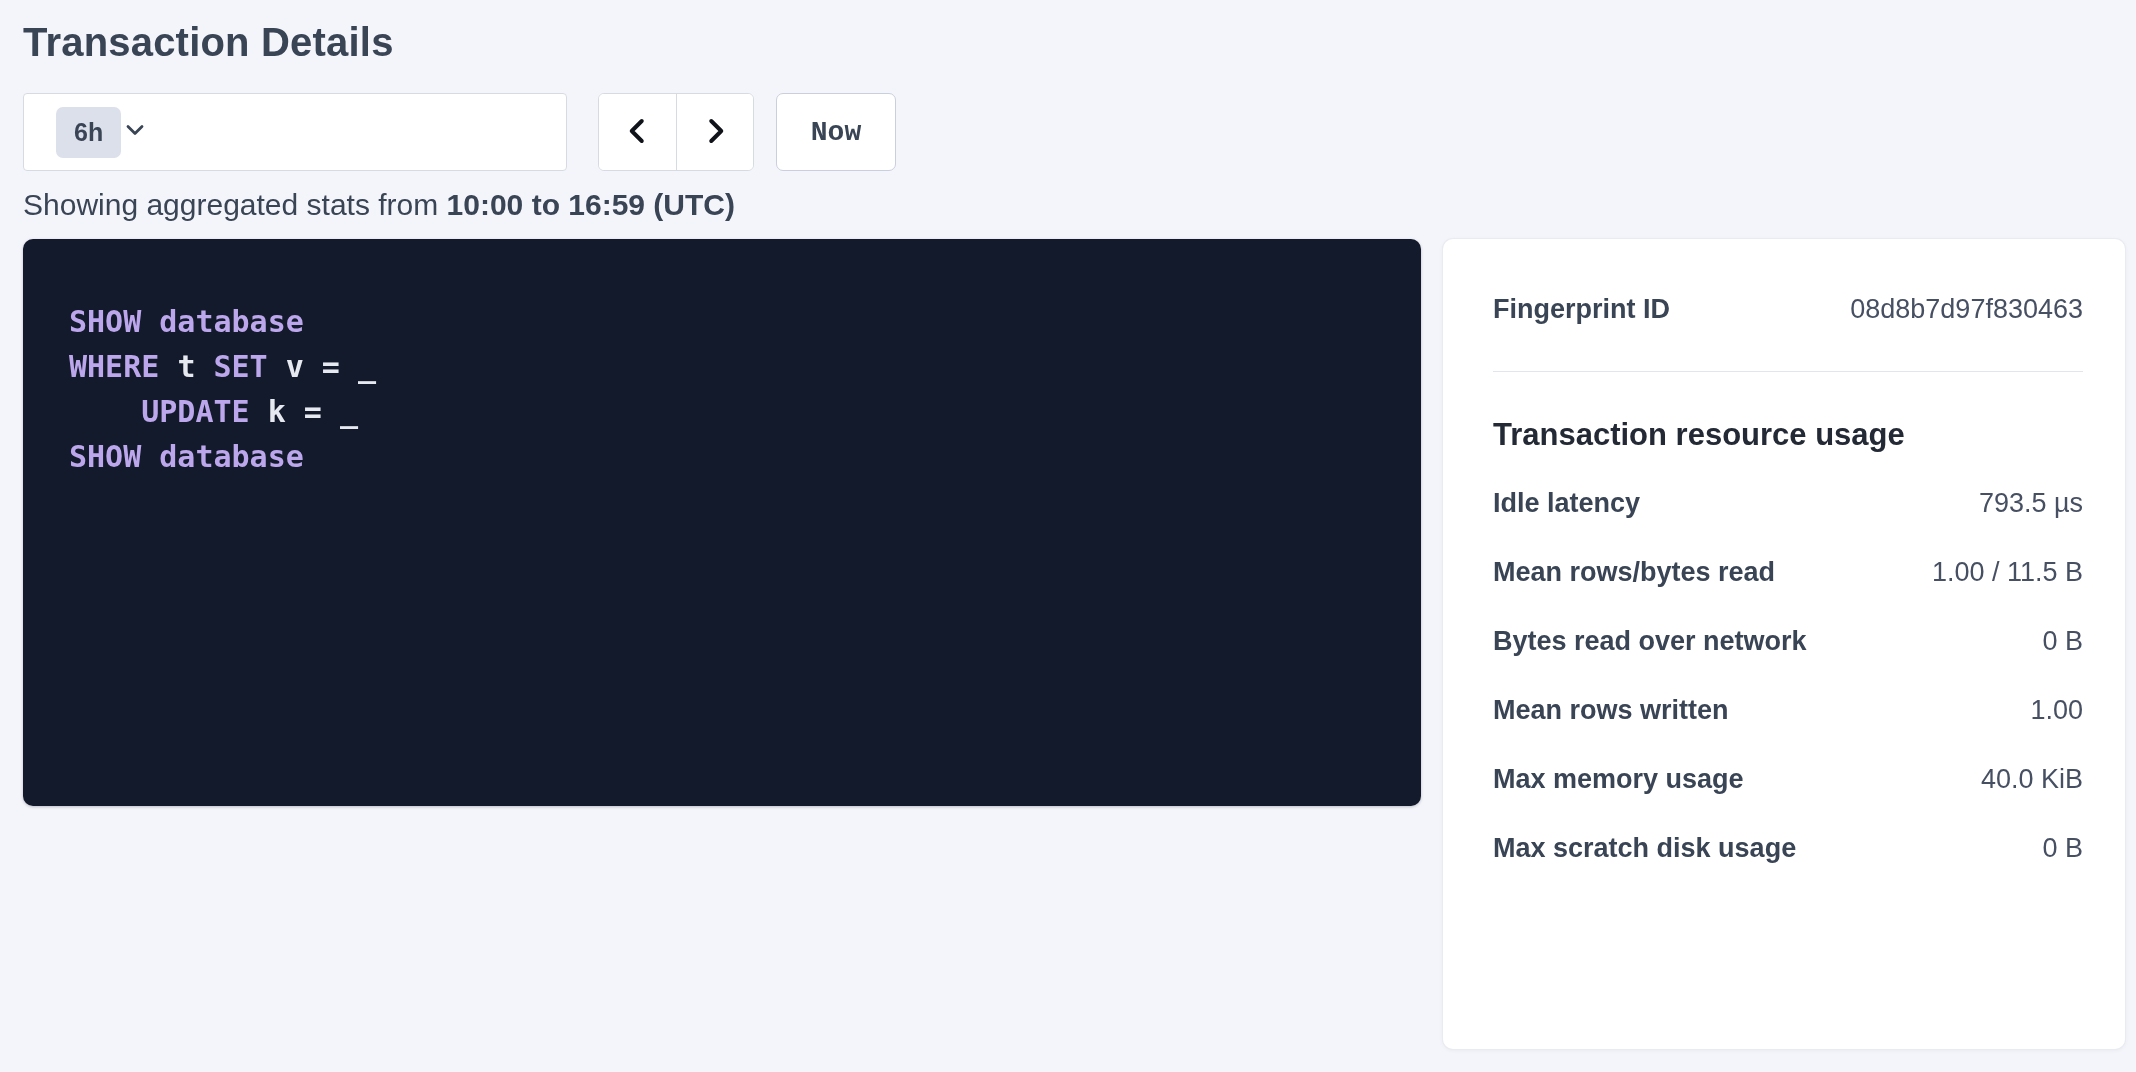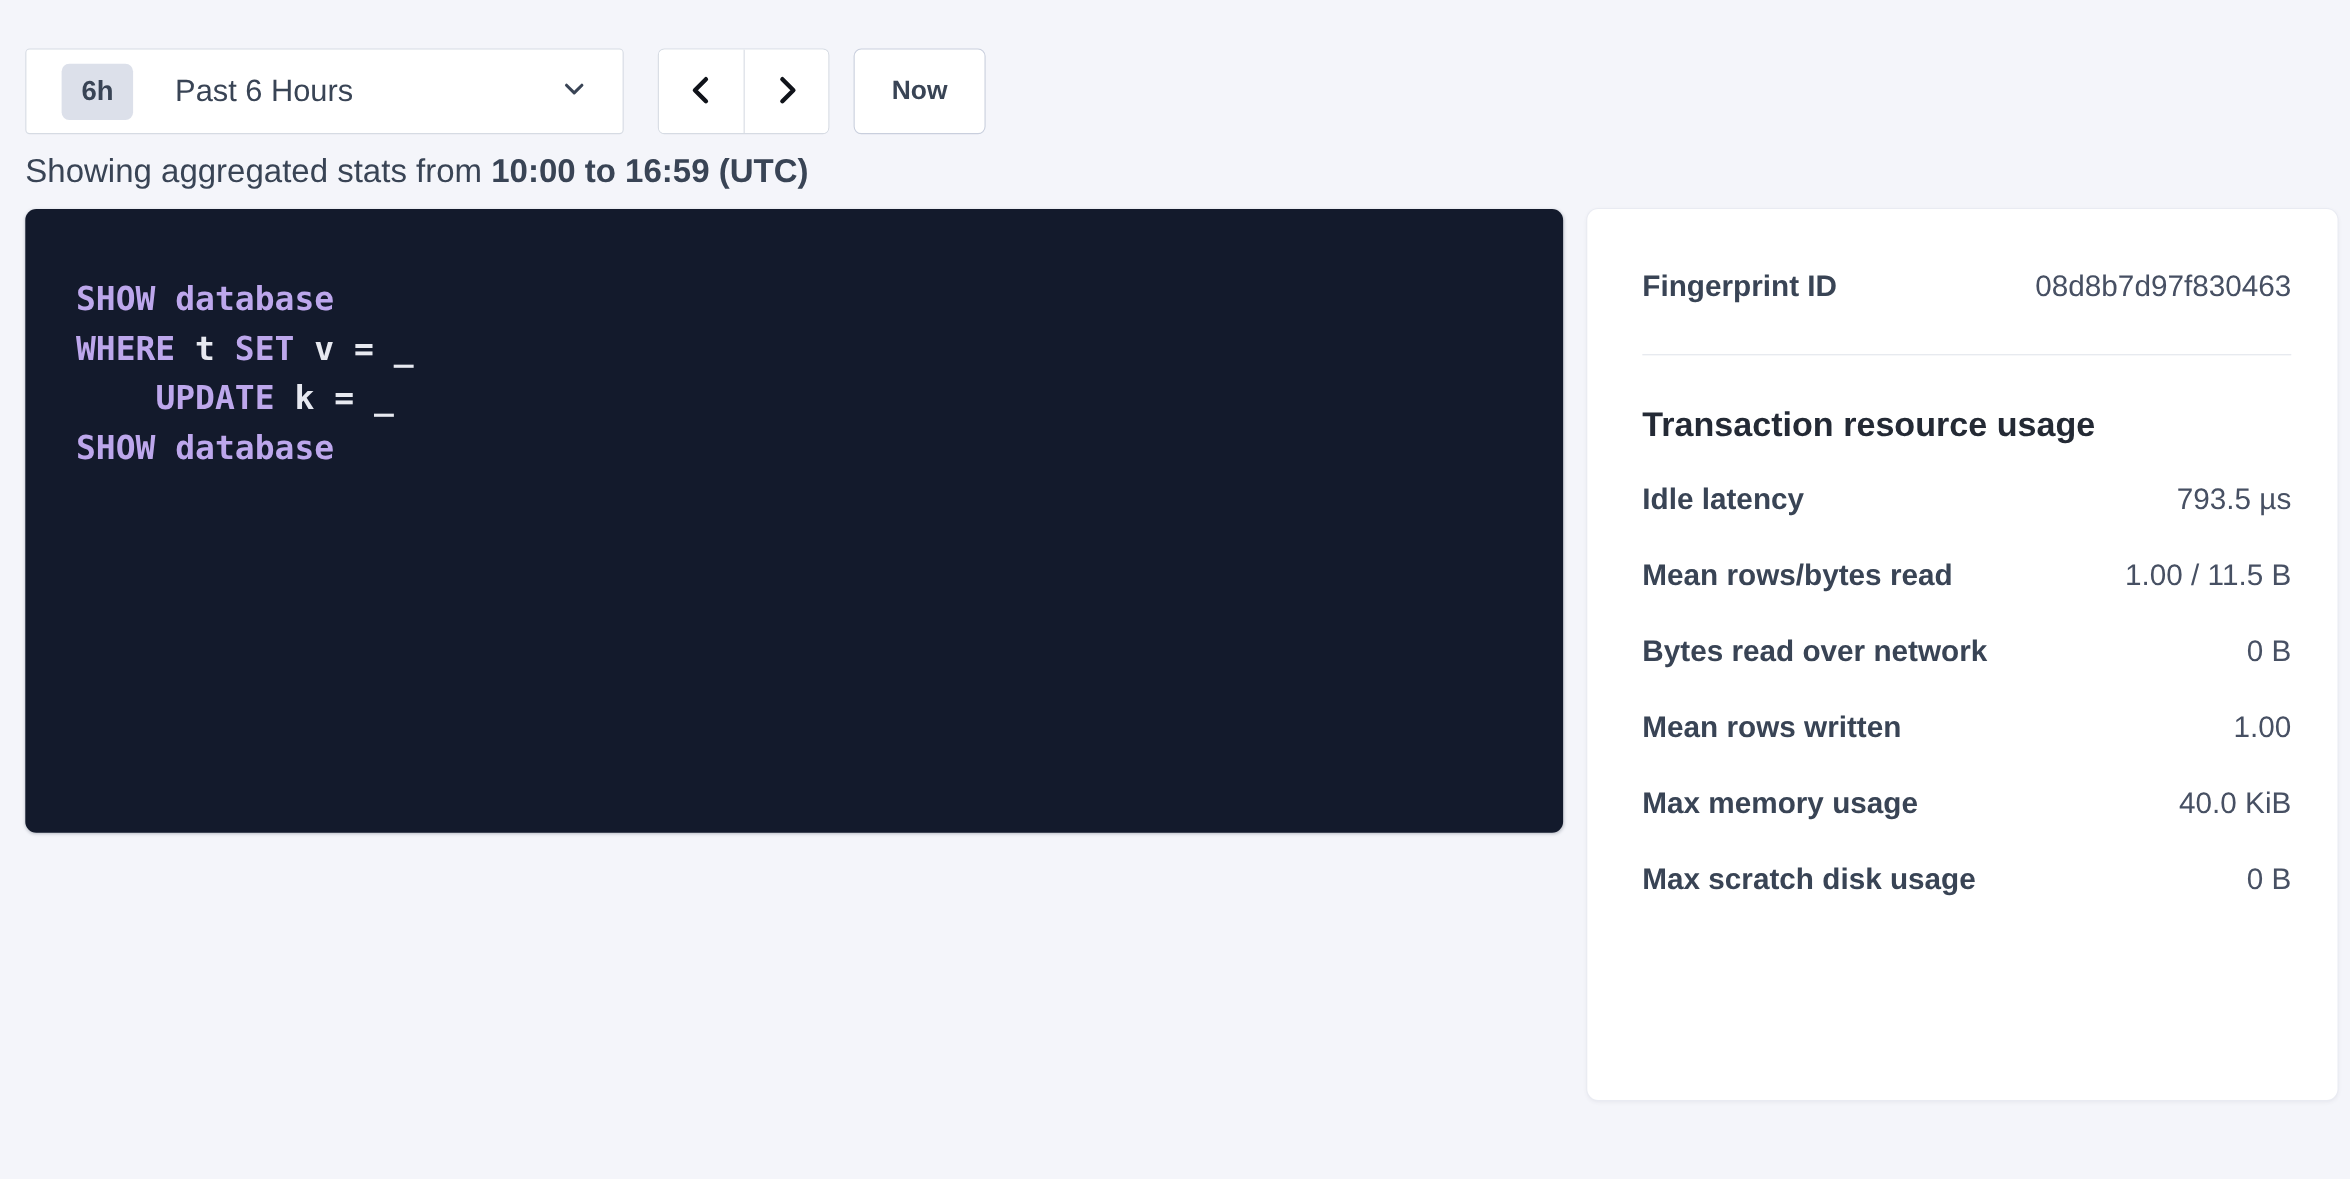--- a/index.html
+++ b/index.html
@@ -71,22 +71,22 @@
     cursor: pointer;
   }
   .arrow-btn + .arrow-btn { border-left: 1px solid #d6dbe3; }
 
   .now-btn {
     margin-left: 22px;
     width: 120px;
     background: #ffffff;
     border: 1px solid #c9cfdd;
     border-radius: 7px;
-    font-family: Liberation Sans, sans-serif;
-    font-size: 24px;
+    font-family: Liberation Mono, monospace;
+    font-size: 28px;
     font-weight: bold;
     color: #394455;
     cursor: pointer;
   }
 
   .subtitle {
     margin-top: 17px;
     font-size: 30px;
     color: #394455;
   }
@@ -155,25 +155,25 @@
     font-size: 31px;
     font-weight: bold;
     color: #242a35;
   }
 </style>
 </head>
 <body>
 
 <div class="page">
 
+  <h1 class="page-title">Transaction Details</h1>
 
   <div class="controls">
     <div class="time-dropdown">
       <span class="time-badge">6h</span>
-      <span class="time-label">Past 6 Hours</span>
       <span class="chev-down">
         <svg width="28" height="28" viewBox="0 0 24 24" fill="none" stroke="#394455" stroke-width="2.4" stroke-linecap="round" stroke-linejoin="round">
             <polyline points="6,9 12,15 18,9"></polyline>
           </svg>
       </span>
     </div>
 
     <div class="arrow-group">
       <button class="arrow-btn">
         <span>

